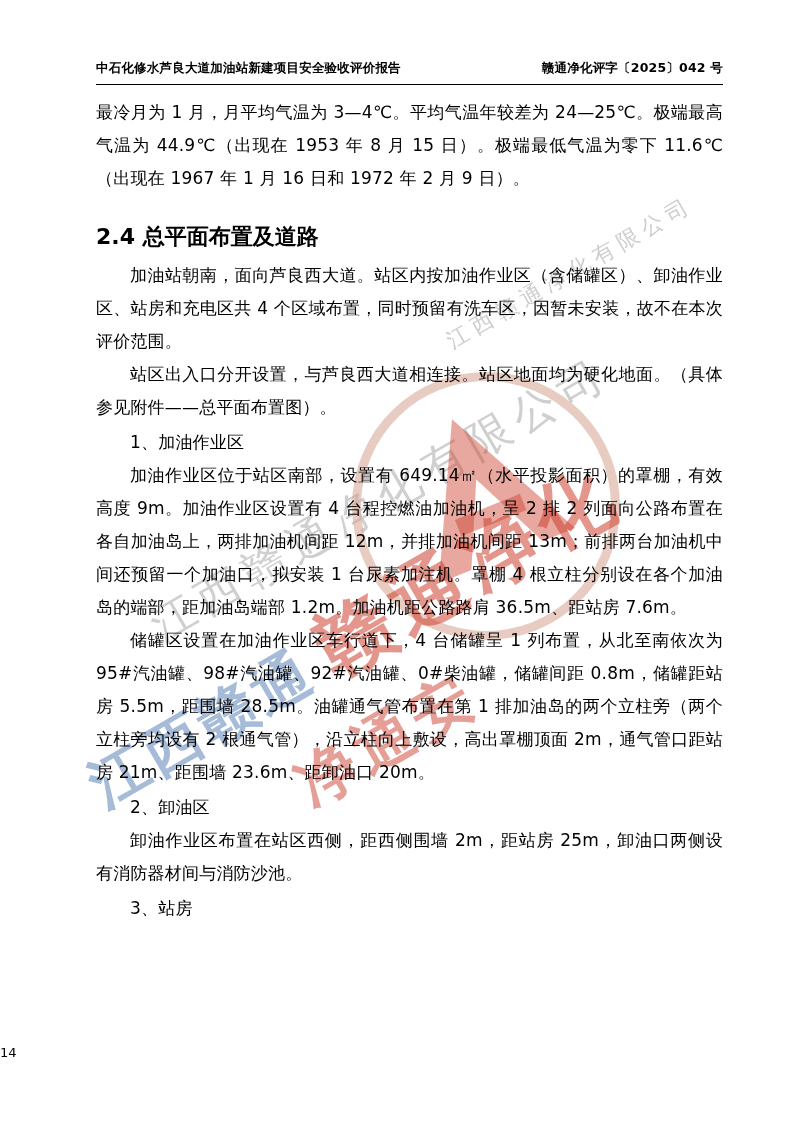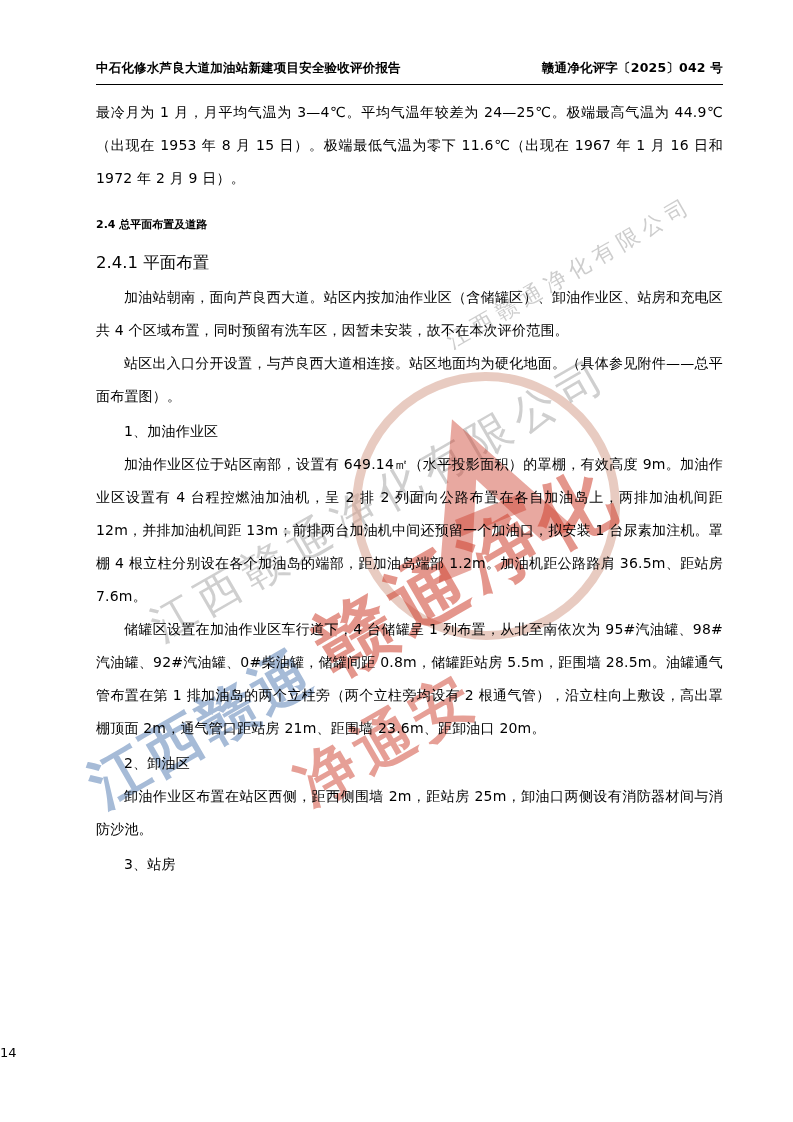--- a/index.html
+++ b/index.html
@@ -44,30 +44,30 @@
 
   
   .content {
     position: absolute;
     top: 96px;
     left: 96px;
     width: 627px;
   }
   p {
     margin: 0;
-    font-size: 14px;
+    font-size: 17px;
     line-height: 33px;
     text-align: justify;
     text-justify: inter-ideograph;
     letter-spacing: 0.2px;
   }
   p.indent { text-indent: 2em; }
   h2.sec {
-    margin: 14px 0 6px 0;
-    font-size: 11px;
+    margin: 26px 0 6px 0;
+    font-size: 22px;
     font-weight: bold;
     line-height: 32px;
   }
   h3.subsec {
     margin: 6px 0 2px 0;
     font-size: 16.5px;
     font-weight: normal;
     line-height: 32px;
   }
   p.item {
@@ -180,21 +180,20 @@
   <div class="header">
     <div class="header-left">中石化修水芦良大道加油站新建项目安全验收评价报告</div>
     <div class="header-right">赣通净化评字〔2025〕042 号</div>
   </div>
   <div class="header-rule"></div>
 
   <div class="content">
     <p>最冷月为 1 月，月平均气温为 3—4℃。平均气温年较差为 24—25℃。极端最高气温为 44.9℃（出现在 1953 年 8 月 15 日）。极端最低气温为零下 11.6℃（出现在 1967 年 1 月 16 日和 1972 年 2 月 9 日）。</p>
 
     <h2 class="sec">2.4 总平面布置及道路</h2>
-    <h3 class="subsec">2.4.1 平面布置</h3>
 
     <p class="indent">加油站朝南，面向芦良西大道。站区内按加油作业区（含储罐区）、卸油作业区、站房和充电区共 4 个区域布置，同时预留有洗车区，因暂未安装，故不在本次评价范围。</p>
     <p class="indent">站区出入口分开设置，与芦良西大道相连接。站区地面均为硬化地面。（具体参见附件——总平面布置图）。</p>
 
     <p class="item">1、加油作业区</p>
     <p class="indent">加油作业区位于站区南部，设置有 649.14㎡（水平投影面积）的罩棚，有效高度 9m。加油作业区设置有 4 台程控燃油加油机，呈 2 排 2 列面向公路布置在各自加油岛上，两排加油机间距 12m，并排加油机间距 13m；前排两台加油机中间还预留一个加油口，拟安装 1 台尿素加注机。罩棚 4 根立柱分别设在各个加油岛的端部，距加油岛端部 1.2m。加油机距公路路肩 36.5m、距站房 7.6m。</p>
     <p class="indent">储罐区设置在加油作业区车行道下，4 台储罐呈 1 列布置，从北至南依次为 95#汽油罐、98#汽油罐、92#汽油罐、0#柴油罐，储罐间距 0.8m，储罐距站房 5.5m，距围墙 28.5m。油罐通气管布置在第 1 排加油岛的两个立柱旁（两个立柱旁均设有 2 根通气管），沿立柱向上敷设，高出罩棚顶面 2m，通气管口距站房 21m、距围墙 23.6m、距卸油口 20m。</p>
 
     <p class="item">2、卸油区</p>
     <p class="indent">卸油作业区布置在站区西侧，距西侧围墙 2m，距站房 25m，卸油口两侧设有消防器材间与消防沙池。</p>

